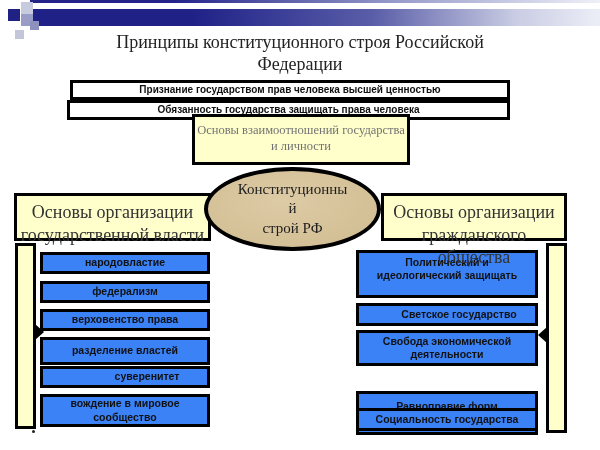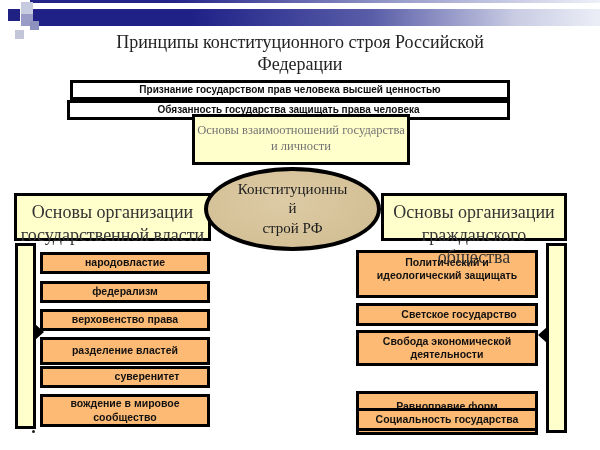--- a/index.html
+++ b/index.html
@@ -58,21 +58,21 @@
   .khaki-right{left:381px;top:193px;width:186px;height:48px;}
   
   .vbar{position:absolute;box-sizing:border-box;background:#ffffcc;border:3px solid #000;z-index:1;}
   .vbar-left {left:15px;top:243px;width:21px;height:186px;}
   .vbar-right{left:546px;top:243px;width:21px;height:190px;}
   .arrow{position:absolute;width:0;height:0;z-index:3;}
   .arrow-right{left:35px;top:324px;border-top:8px solid transparent;border-bottom:8px solid transparent;border-left:9px solid #000;}
   .arrow-left {left:538px;top:327px;border-top:8px solid transparent;border-bottom:8px solid transparent;border-right:9px solid #000;}
   
   .item{
-    position:absolute;box-sizing:border-box;background:#fdba74;border:3px solid #000;
+    position:absolute;box-sizing:border-box;background:#3b82f6;border:3px solid #000;
     display:flex;align-items:center;justify-content:center;text-align:center;
     font-weight:bold;font-size:10.5px;line-height:1.25;color:#111;padding:1px 4px;
   }
   .lcol{left:40px;width:170px;}
   .rcol{left:356px;width:182px;}
   .lb1{top:252px;height:22px;} .lb2{top:281px;height:22px;} .lb3{top:309px;height:22px;}
   .lb4{top:337px;height:28px;} .lb5{top:366px;height:22px;padding-left:48px;} .lb6{top:394px;height:33px;}
   .rb1{top:250px;height:48px;align-items:flex-start;padding-top:3px;}
   .rb2{top:303px;height:23px;padding-left:28px;} .rb3{top:330px;height:36px;}
   .rb4{top:370px;height:44px;margin-top:21px;} .rb5{top:408px;height:23px;}

